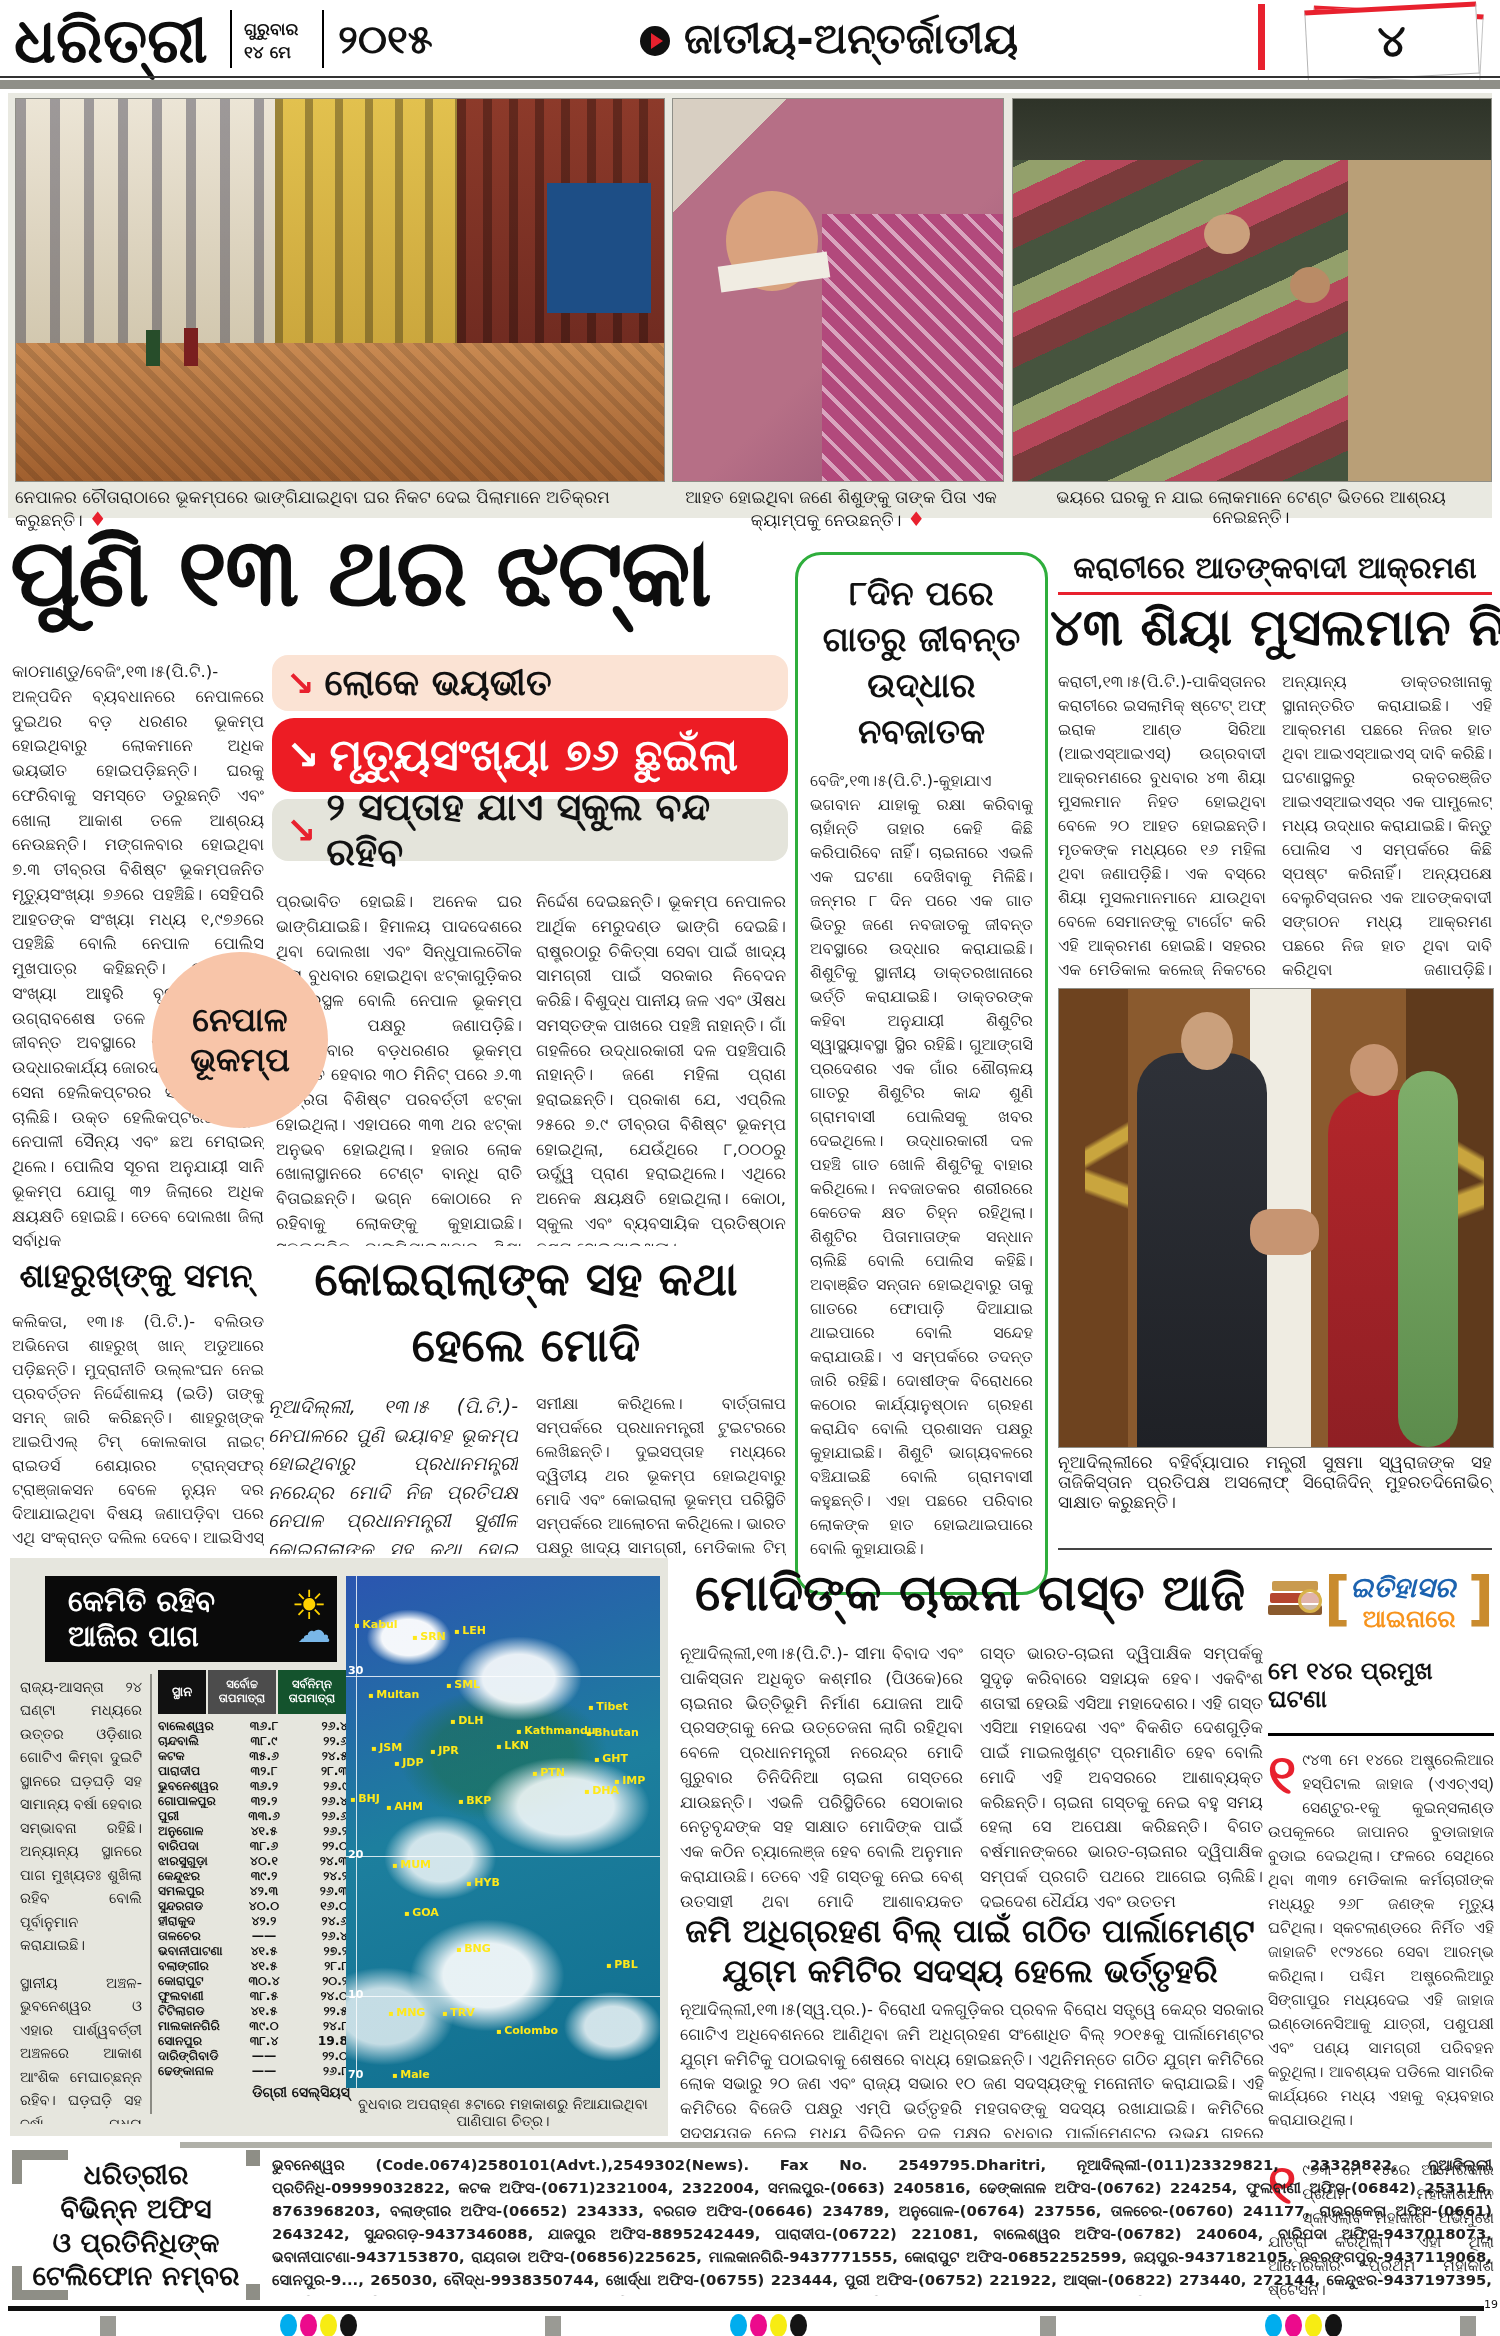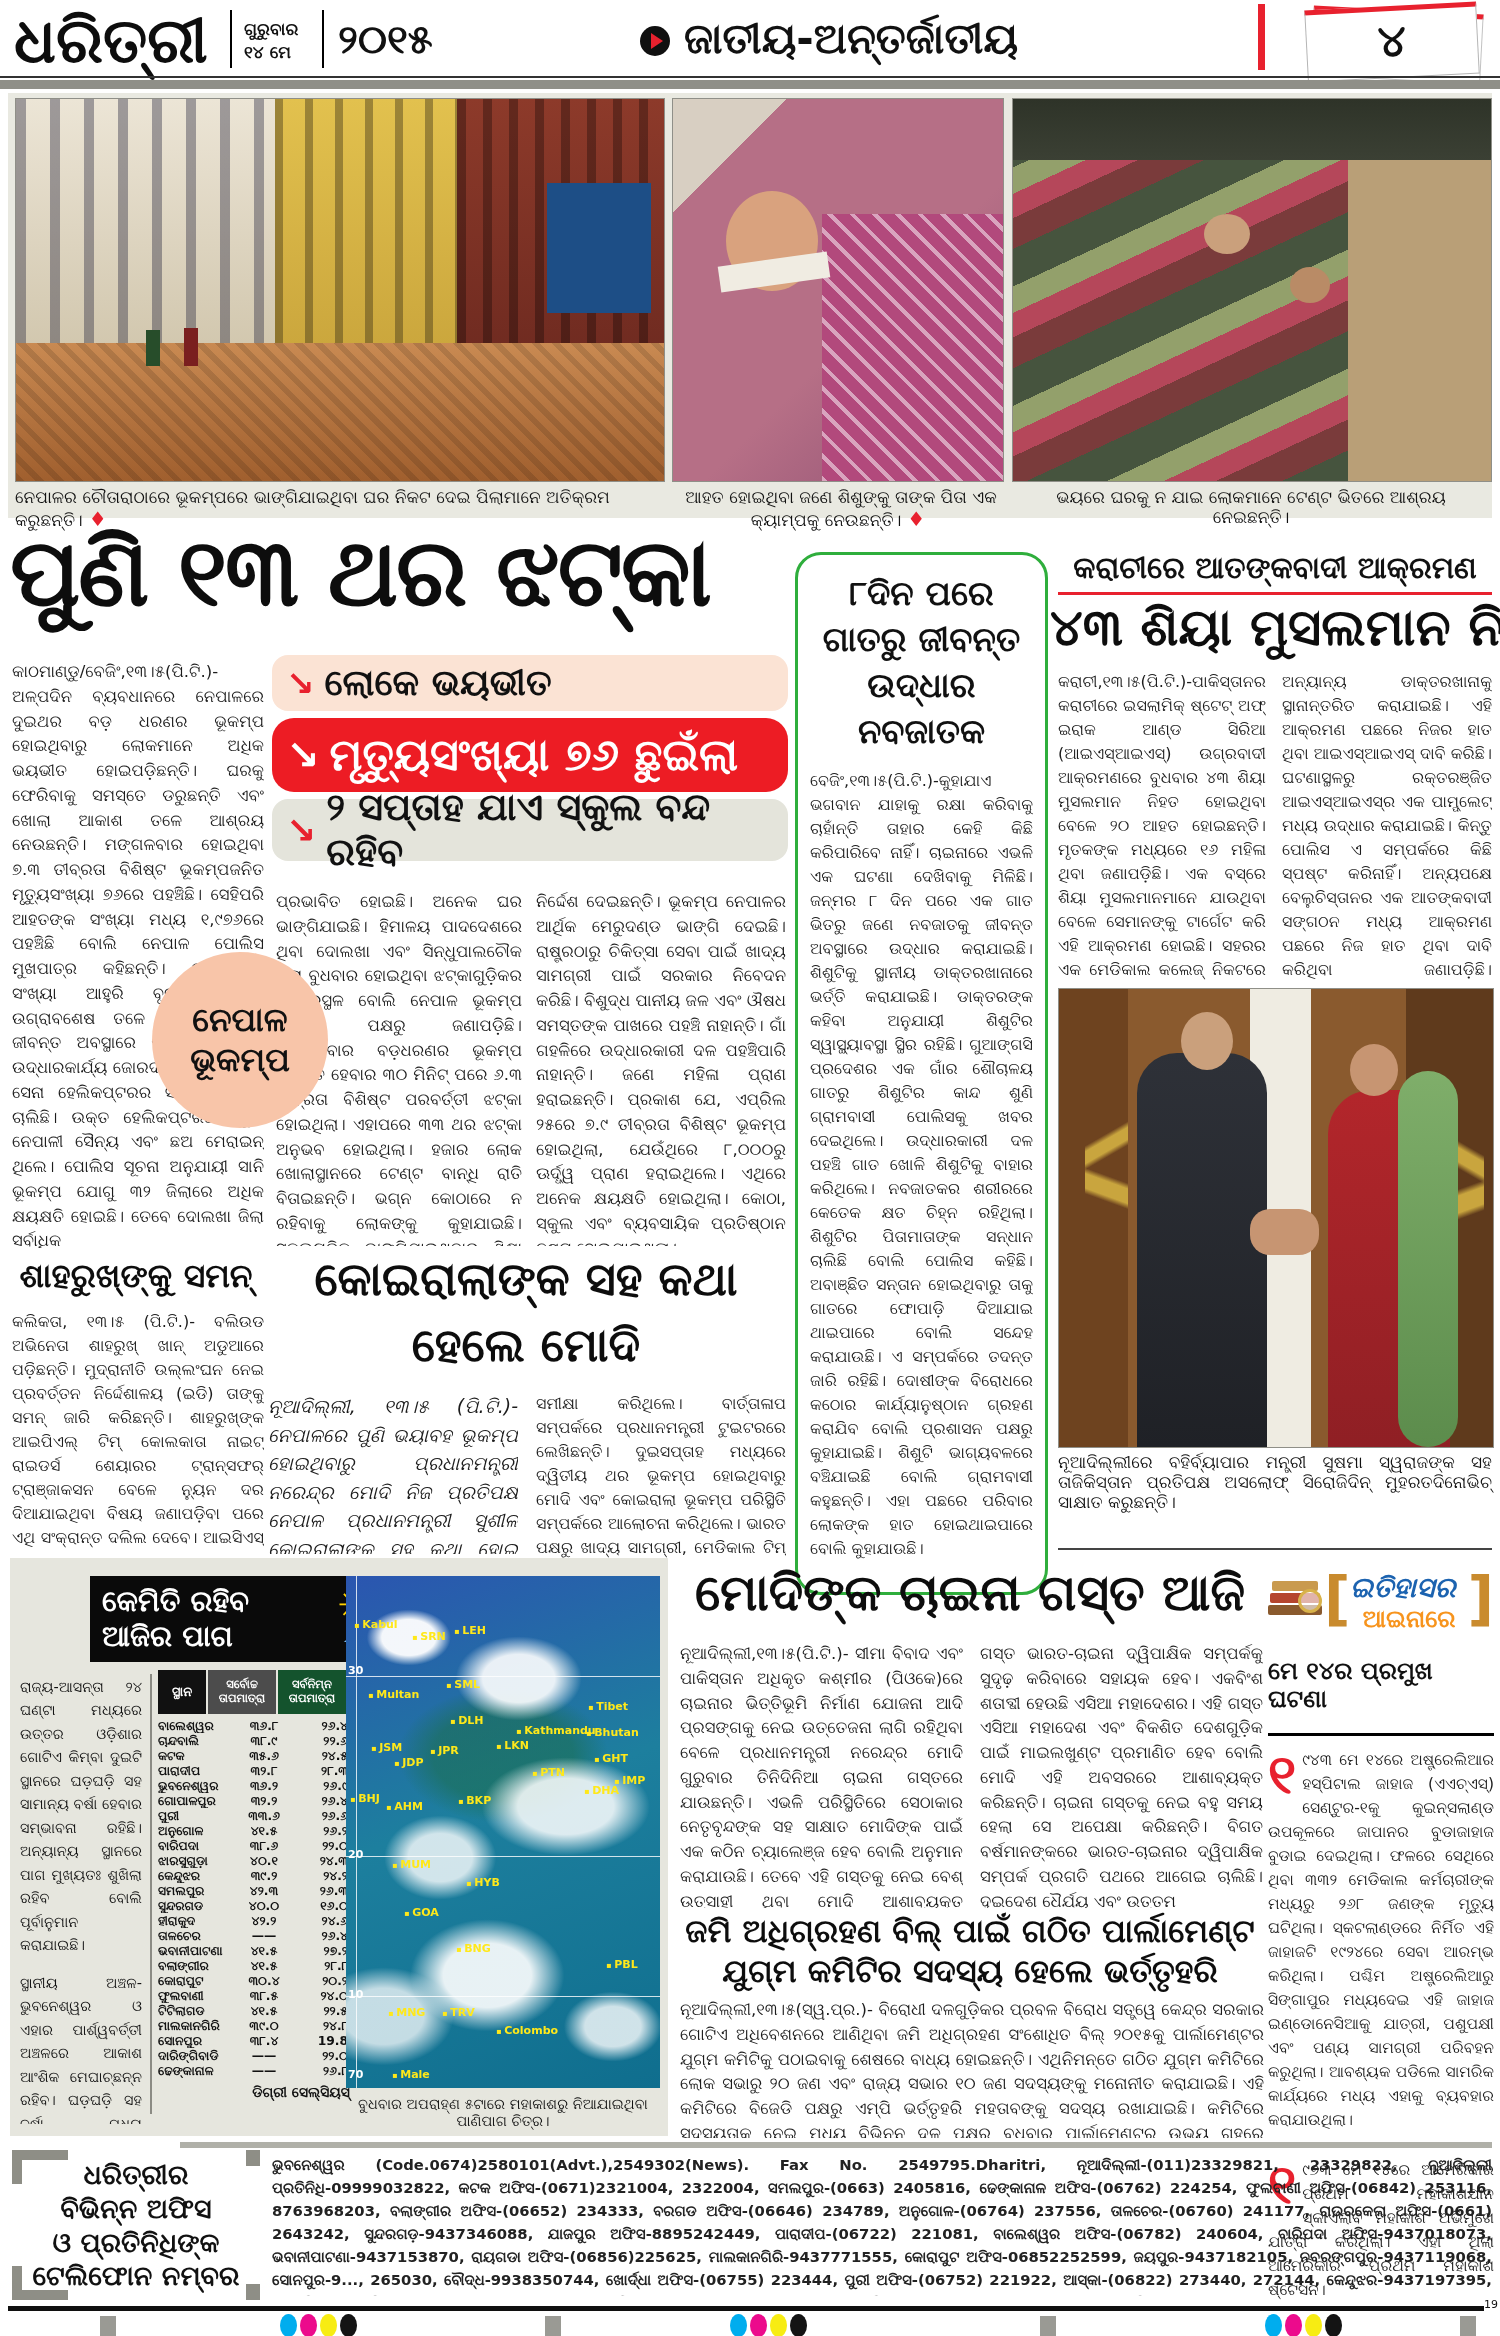--- a/index.html
+++ b/index.html
@@ -147,21 +147,21 @@
 
   <div class="abs ctr hl" style="left:8px;top:1256px;width:256px;font-size:33px;">ଶାହରୁଖ୍‌ଙ୍କୁ ସମନ୍</div>
   <div class="abs bt" style="left:12px;top:1310px;width:252px;height:240px;font-size:16px;">କଲିକତା, ୧୩।୫ (ପି.ଟି.)- ବଲିଉଡ ଅଭିନେତା ଶାହରୁଖ୍ ଖାନ୍ ଅଡୁଆରେ ପଡ଼ିଛନ୍ତି। ମୁଦ୍ରାନୀତି ଉଲ୍ଲଂଘନ ନେଇ ପ୍ରବର୍ତ୍ତନ ନିର୍ଦ୍ଦେଶାଳୟ (ଇଡି) ତାଙ୍କୁ ସମନ୍ ଜାରି କରିଛନ୍ତି। ଶାହରୁଖ୍‌ଙ୍କ ଆଇପିଏଲ୍ ଟିମ୍ କୋଲକାତା ନାଇଟ୍ ରାଇଡର୍ସ ଶେୟାରର ଟ୍ରାନ୍ସଫର୍ ଟ୍ରାଞ୍ଜାକସନ ବେଳେ ନ୍ୟୁନ ଦର ଦିଆଯାଇଥିବା ବିଷୟ ଜଣାପଡ଼ିବା ପରେ ଏଥି ସଂକ୍ରାନ୍ତ ଦଲିଲ ଦେବେ। ଆଇସିଏସ୍ ଙ୍କିଏ ଡଂସମୂହଛିୟା ଦେଖେ। ଆଲ୍‌ଟିମ୍ କେଲ ଏବଂ ଚାର୍ଜ ଦାଖଲପରେ ଗତମାସ ଇଡି ଶାହରୁଖ୍‌ଙ୍କୁ ସମନ୍ ଜାରି କରିଥିଲେ।</div>
 
   <div class="abs ctr hl" style="left:266px;top:1252px;width:520px;font-size:46px;">କୋଇରାଲାଙ୍କ ସହ କଥା</div>
   <div class="abs ctr hl" style="left:266px;top:1318px;width:520px;font-size:46px;">ହେଲେ ମୋଦି</div>
   <div class="abs bt" style="left:268px;top:1392px;width:250px;height:162px;font-size:19px;font-style:italic;">ନୂଆଦିଲ୍ଲୀ, ୧୩।୫ (ପି.ଟି.)- ନେପାଳରେ ପୁଣି ଭୟାବହ ଭୂକମ୍ପ ହୋଇଥିବାରୁ ପ୍ରଧାନମନ୍ତ୍ରୀ ନରେନ୍ଦ୍ର ମୋଦି ନିଜ ପ୍ରତିପକ୍ଷ ନେପାଳ ପ୍ରଧାନମନ୍ତ୍ରୀ ସୁଶୀଳ କୋଇରାଲାଙ୍କ ସହ କଥା ହୋଇ ସେଠାକାର ସ୍ଥିତି ସମ୍ପର୍କରେ</div>
   <div class="abs bt" style="left:536px;top:1392px;width:250px;height:170px;font-size:16px;">ସମୀକ୍ଷା କରିଥିଲେ। ବାର୍ତ୍ତାଳାପ ସମ୍ପର୍କରେ ପ୍ରଧାନମନ୍ତ୍ରୀ ଟୁଇଟରରେ ଲେଖିଛନ୍ତି। ଦୁଇସପ୍ତାହ ମଧ୍ୟରେ ଦ୍ୱିତୀୟ ଥର ଭୂକମ୍ପ ହୋଇଥିବାରୁ ମୋଦି ଏବଂ କୋଇରାଲା ଭୂକମ୍ପ ପରିସ୍ଥିତି ସମ୍ପର୍କରେ ଆଲୋଚନା କରିଥିଲେ। ଭାରତ ପକ୍ଷରୁ ଖାଦ୍ୟ ସାମଗ୍ରୀ, ମେଡିକାଲ ଟିମ୍ ମଧ୍ୟ ପଠାଯାଇଥିଲା।</div>
 
   <div class="abs" style="left:10px;top:1558px;width:658px;height:578px;background:#e6e6de;">
-    <div class="abs" style="left:35px;top:18px;width:292px;height:86px;background:#0a0a0a;color:#fff;display:flex;flex-direction:column;justify-content:center;padding-left:12px;box-sizing:border-box;margin-left:45px;">
+    <div class="abs" style="left:35px;top:18px;width:292px;height:86px;background:#0a0a0a;color:#fff;display:flex;flex-direction:column;justify-content:center;padding-left:23px;box-sizing:border-box;">
       <div class="b" style="font-size:29px;">କେମିତି ରହିବ</div>
       <div class="b" style="font-size:29px;">ଆଜିର ପାଗ</div>
       <span style="position:absolute;right:10px;top:6px;font-size:40px;color:#ffd200;">☀</span>
       <span style="position:absolute;right:6px;top:34px;font-size:34px;color:#79b7e8;">☁</span>
     </div>
     <div class="abs" style="left:10px;top:118px;width:122px;font-size:14.5px;line-height:1.62;text-align:justify;height:448px;overflow:hidden;">
       <div>ରାଜ୍ୟ-ଆସନ୍ତା ୨୪ ଘଣ୍ଟା ମଧ୍ୟରେ ଉତ୍ତର ଓଡ଼ିଶାର ଗୋଟିଏ କିମ୍ବା ଦୁଇଟି ସ୍ଥାନରେ ଘଡ଼ଘଡ଼ି ସହ ସାମାନ୍ୟ ବର୍ଷା ହେବାର ସମ୍ଭାବନା ରହିଛି। ଅନ୍ୟାନ୍ୟ ସ୍ଥାନରେ ପାଗ ମୁଖ୍ୟତଃ ଶୁଖିଲା ରହିବ ବୋଲି ପୂର୍ବାନୁମାନ କରାଯାଇଛି।</div>
       <div style="margin-top:14px;">ସ୍ଥାନୀୟ ଅଞ୍ଚଳ- ଭୁବନେଶ୍ୱର ଓ ଏହାର ପାର୍ଶ୍ୱବର୍ତ୍ତୀ ଅଞ୍ଚଳରେ ଆକାଶ ଆଂଶିକ ମେଘାଚ୍ଛନ୍ନ ରହିବ। ଘଡ଼ଘଡ଼ି ସହ ବର୍ଷା ମଧ୍ୟ ହୋଇପାରେ। ଗୁରୁବାର ଏଠାରେ ସର୍ବୋଚ୍ଚ ତାପମାତ୍ରା ୩୯ ଏବଂ ସର୍ବନିମ୍ନ ୨୬ ଡିଗ୍ରୀ ସେଲ୍ସିୟସ ରହିବ ବୋଲି ପୂର୍ବାନୁମାନ କରାଯାଇଛି। ବୁଧବାର ରାଜ୍ୟରେ ରେକର୍ଡ କରାଯାଇଥିବା ସର୍ବୋଚ୍ଚ ଓ ସର୍ବନିମ୍ନ ତାପମାତ୍ରା ପାର୍ଶ୍ୱରେ ଦିଆଗଲା।</div>
     </div>
     <div class="abs" style="left:140px;top:116px;width:2px;height:440px;background:#8b8b84;"></div>

